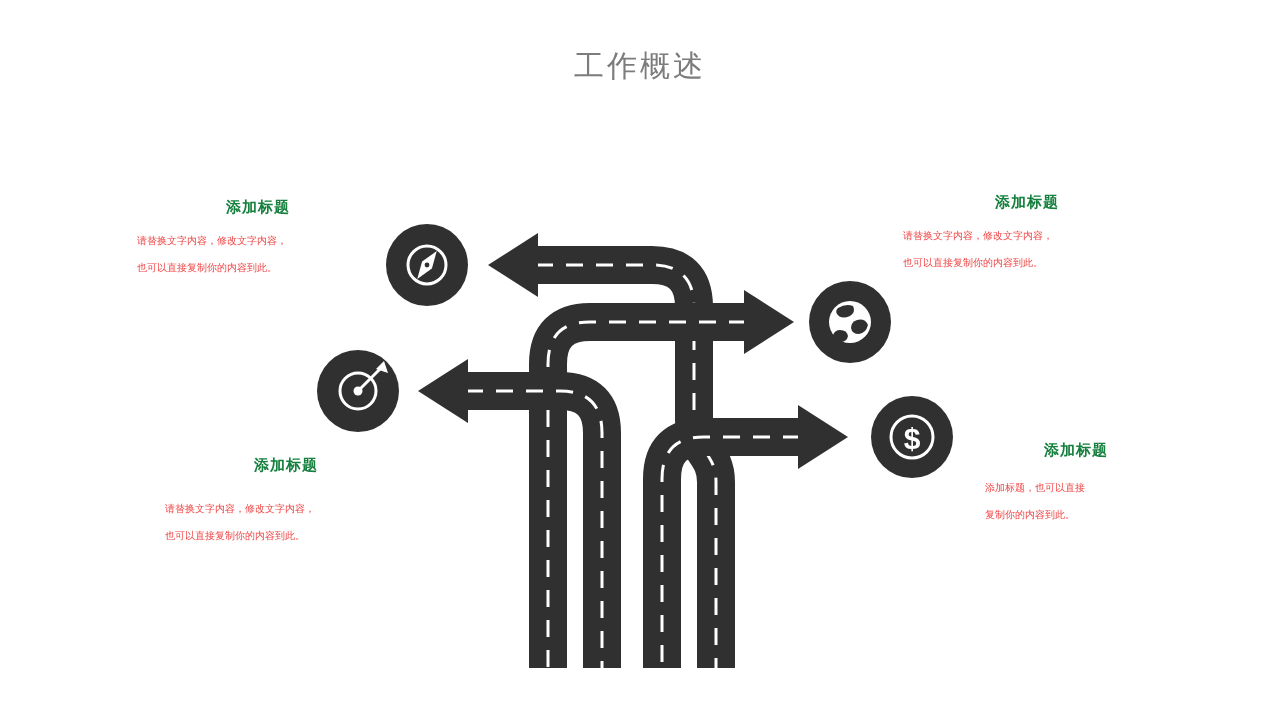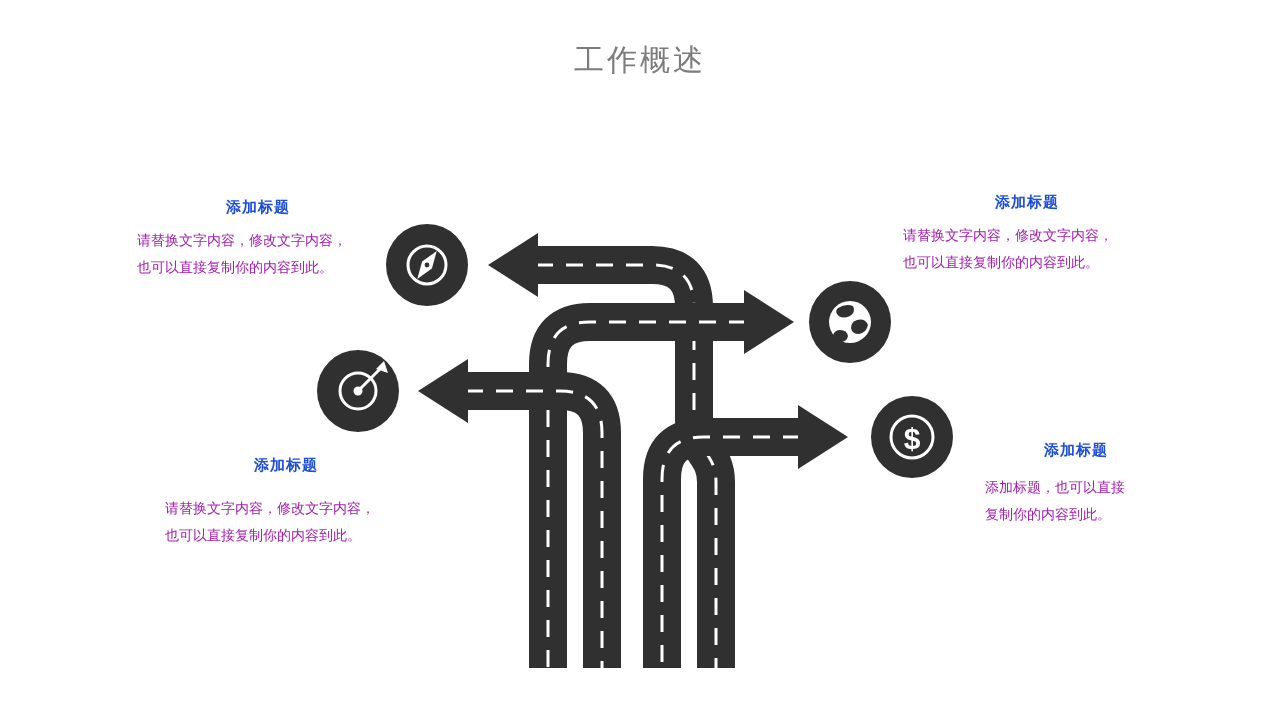--- a/index.html
+++ b/index.html
@@ -1,36 +1,36 @@
 <!DOCTYPE html>
 <html><head>
 <meta charset="utf-8">
 <style>
   html,body{margin:0;padding:0;background:#ffffff;}
   #slide{
     position:relative;width:1280px;height:720px;background:#ffffff;overflow:hidden;
     font-family:"Liberation Sans","DejaVu Sans",sans-serif;
   }
   #title{
-    position:absolute;top:40px;left:0;width:1280px;text-align:center;
+    position:absolute;top:46px;left:0;width:1280px;text-align:center;
     font-size:30px;letter-spacing:3px;color:#7c7c7c;font-weight:400;
   }
   #roadsvg{position:absolute;top:0;left:0;}
   .road{stroke:#303030;stroke-width:38;fill:none;}
   .dash{stroke:#ffffff;stroke-width:3;fill:none;stroke-dasharray:17 13;}
   .head{fill:#303030;stroke:none;}
   .icon-bg{fill:#303030;}
   .iw{stroke:#ffffff;fill:none;}
   .block{position:absolute;}
   .block .bh{
-    font-size:15px;font-weight:bold;color:#1d4ed8;text-align:center;
+    font-size:15px;font-weight:bold;color:#15803d;text-align:center;
     letter-spacing:1px;margin:0 0 10px 0;
   }
   .block .line{
-    font-size:14px;color:#a21caf;line-height:27px;text-align:left;
+    font-size:10px;color:#ef4444;line-height:27px;text-align:left;
   }
   #block-bottom-left .bh{margin-bottom:20px;}
   #block-bottom-right .bh{margin-bottom:14px;}
 </style>
 </head>
 <body>
 
 <div id="slide">
 
   <div id="title">工作概述</div>

